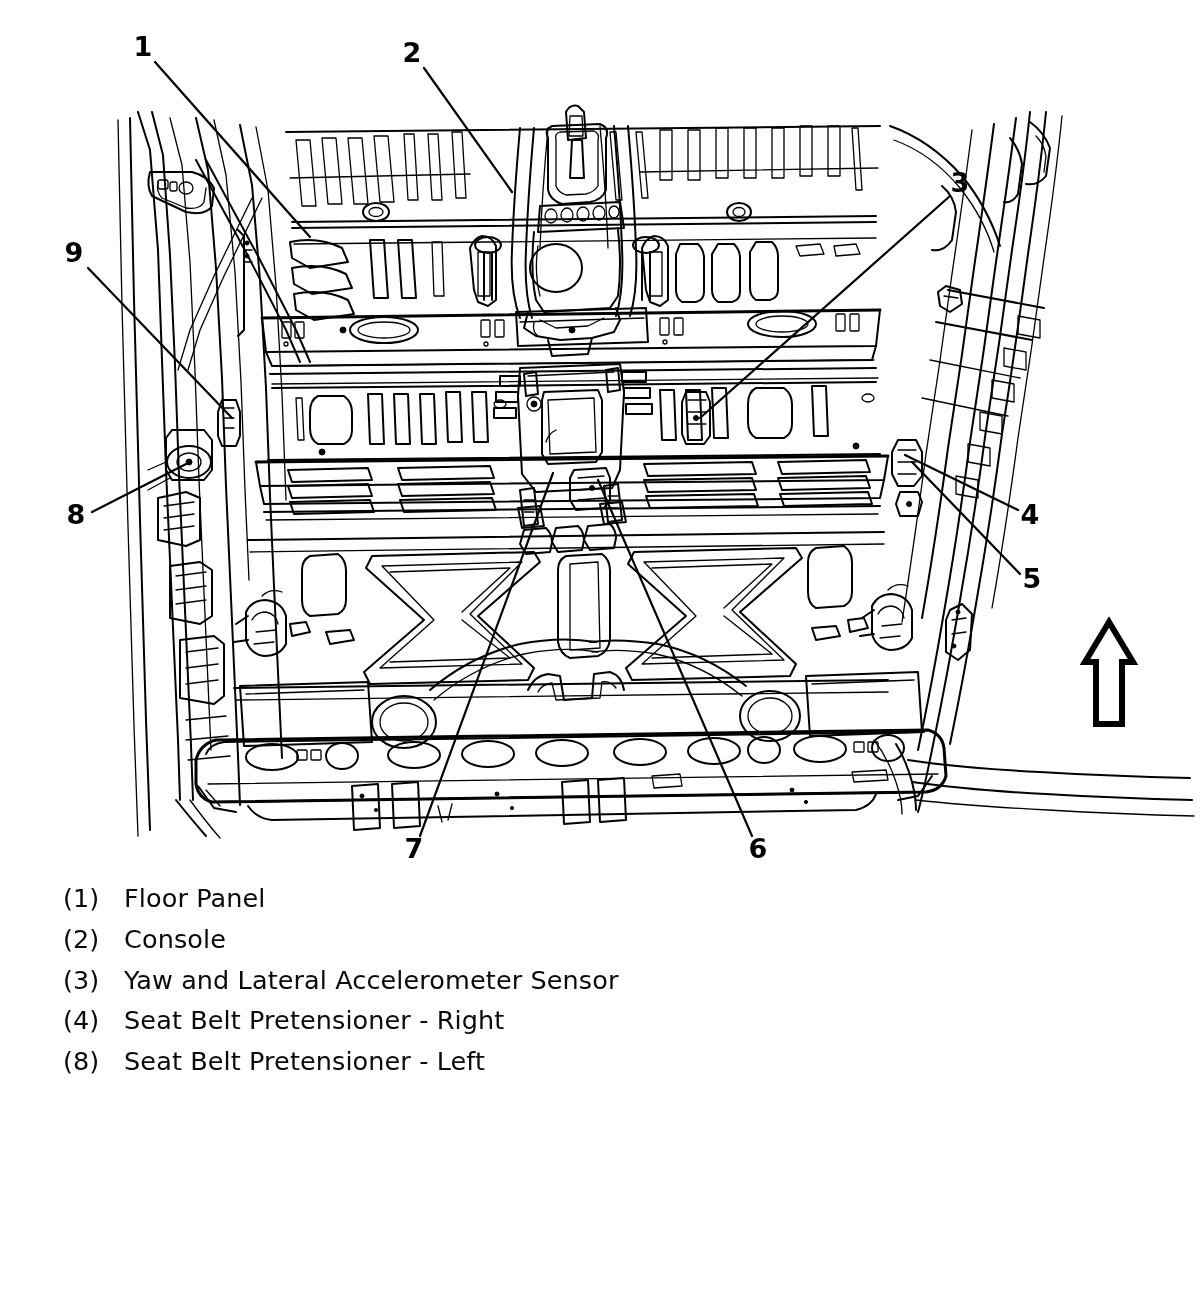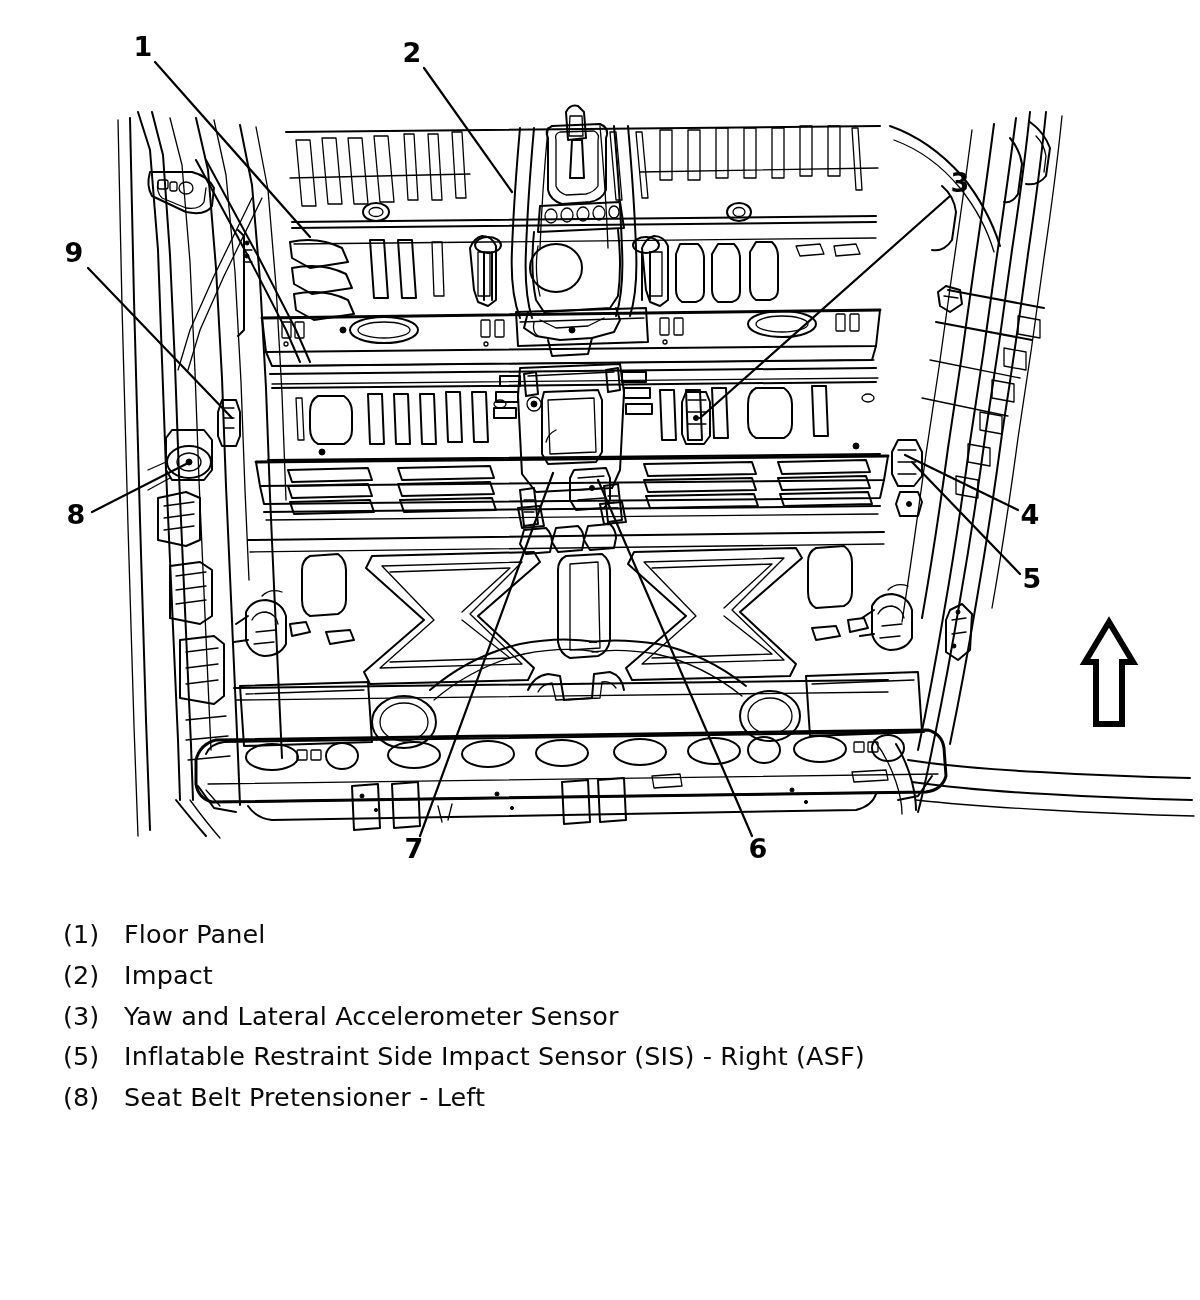--- a/index.html
+++ b/index.html
@@ -31,21 +31,20 @@
   #diagram-svg {
     display: block;
     width: 1200px;
     height: 870px;
   }
   #legend {
     position: absolute;
     left: 63px;
     top: 878px;
     width: 1000px;
-    margin-top: 36px;
   }
   .legend-row {
     display: block;
     font-family: "DejaVu Sans", sans-serif;
     font-size: 25.5px;
     line-height: 40.8px;
     color: #0a0a0a;
     white-space: nowrap;
     letter-spacing: 0.1px;
   }
@@ -614,31 +613,31 @@
 
   <div id="legend">
     <div class="legend-row">
       <span class="legend-num">(1)</span>
       <span>&nbsp;</span>
       <span class="legend-label">Floor Panel</span>
     </div>
     <div class="legend-row">
       <span class="legend-num">(2)</span>
       <span>&nbsp;</span>
-      <span class="legend-label">Impact</span>
+      <span class="legend-label">Console</span>
     </div>
     <div class="legend-row">
       <span class="legend-num">(3)</span>
       <span>&nbsp;</span>
       <span class="legend-label">Yaw and Lateral Accelerometer Sensor</span>
     </div>
     <div class="legend-row">
-      <span class="legend-num">(5)</span>
+      <span class="legend-num">(4)</span>
       <span>&nbsp;</span>
-      <span class="legend-label">Inflatable Restraint Side Impact Sensor (SIS) - Right (ASF)</span>
+      <span class="legend-label">Seat Belt Pretensioner - Right</span>
     </div>
     <div class="legend-row">
       <span class="legend-num">(8)</span>
       <span>&nbsp;</span>
       <span class="legend-label">Seat Belt Pretensioner - Left</span>
     </div>
   </div>
 
 </div>
 

